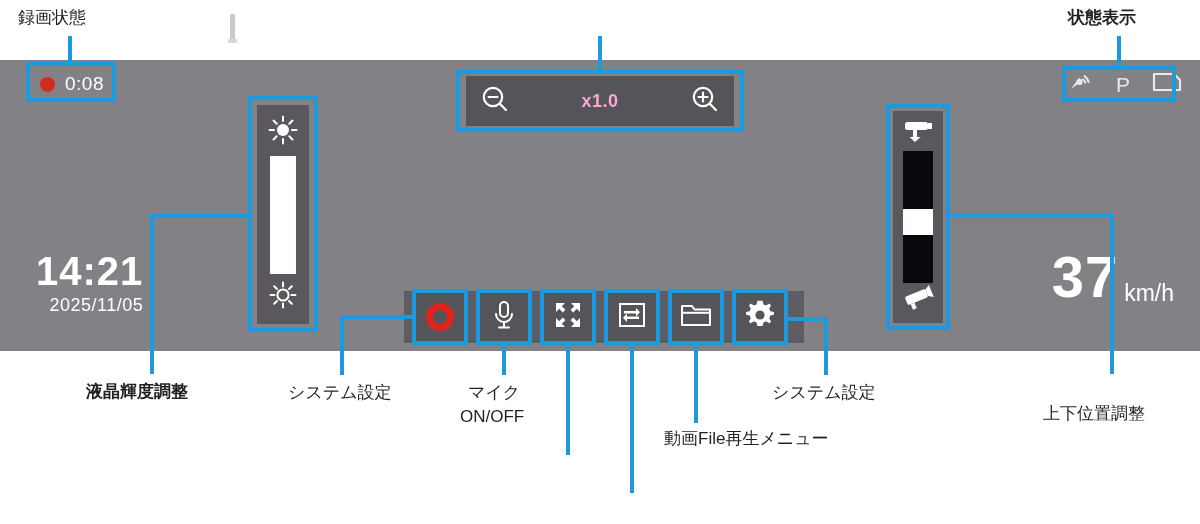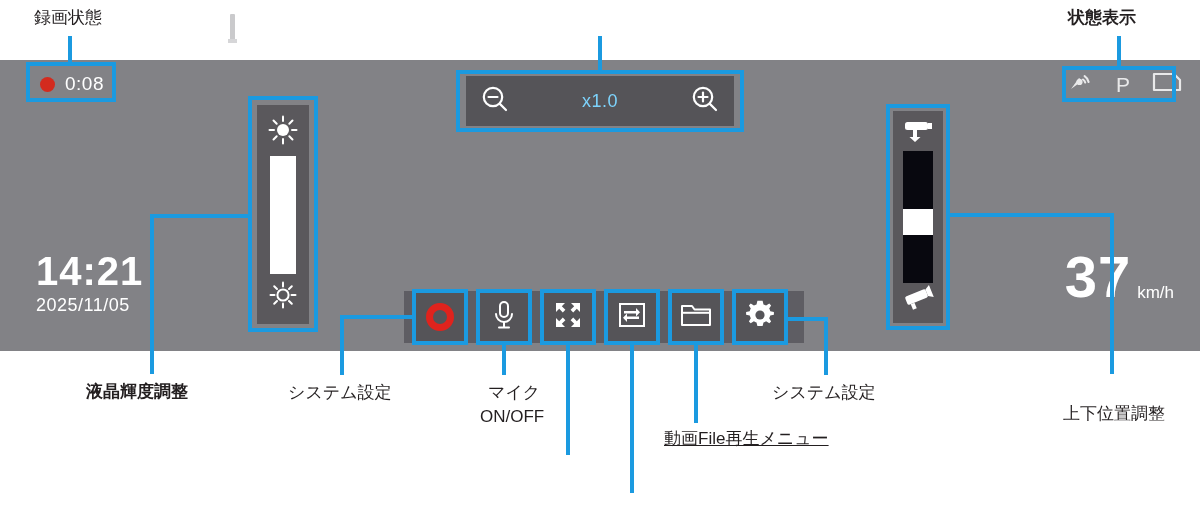--- a/index.html
+++ b/index.html
@@ -46,21 +46,21 @@
     color:#e9e9ea;font-size:21px;line-height:1;font-weight:400;
   }
 
   
   .zoom-bar{
     position:absolute;left:466px;top:76px;width:268px;height:50px;
     background:#555458;
     display:flex;align-items:center;justify-content:space-between;
     padding:0 14px;box-sizing:border-box;
   }
-  .zoom-val{color:#7dd3fc;font-size:18px;font-weight:normal;letter-spacing:.5px;}
+  .zoom-val{color:#f9a8d4;font-size:18px;font-weight:bold;letter-spacing:.5px;}
 
   
   .bright-slider{
     position:absolute;left:257px;top:105px;width:52px;height:219px;
     background:#5a585c;
     display:flex;flex-direction:column;align-items:center;
     justify-content:space-between;
     padding:8px 0;box-sizing:border-box;
   }
   .bright-track{
@@ -78,30 +78,30 @@
   .cam-track{
     width:30px;height:140px;background:#08080f;
     position:relative;
   }
   .cam-thumb{
     position:absolute;left:0;top:58px;width:30px;height:26px;background:#ffffff;
   }
 
   
   .clock{
-    position:absolute;left:36px;top:250px;color:#ffffff;
+    position:absolute;left:36px;top:250px;color:#ffffff;text-align:right;
   }
   .clock-time{font-size:40px;line-height:42px;font-weight:bold;letter-spacing:1px;}
   .clock-date{font-size:18px;line-height:22px;margin-top:2px;letter-spacing:.5px;}
   .speed{
     position:absolute;right:26px;top:248px;color:#ffffff;
     display:flex;align-items:flex-end;gap:6px;
   }
   .speed-val{font-size:58px;line-height:58px;font-weight:bold;letter-spacing:1px;text-align:right;}
-  .speed-unit{font-size:17px;line-height:26px;margin-top:12px;}
+  .speed-unit{font-size:23px;line-height:26px;margin-top:12px;}
 
   
   .toolbar-strip{
     position:absolute;left:404px;top:291px;width:400px;height:52px;
     background:#5e5d63;
   }
   .toolbar{
     position:absolute;left:414px;top:291px;height:52px;
     display:flex;align-items:center;gap:12px;
   }
@@ -114,21 +114,21 @@
     border:7px solid #e0231d;box-sizing:border-box;
   }
 
   
   .abox{position:absolute;border:4px solid #1b9ae0;box-sizing:border-box;}
   .aline{position:absolute;background:#1b9ae0;}
   .alabel{
     position:absolute;color:#231f20;font-size:17px;line-height:24px;
     white-space:nowrap;
   }
-  .alabel.ctr{text-align:right;margin-left:20px;}
+  .alabel.ctr{text-align:right;}
 
   
   .artifact{
     position:absolute;left:230px;top:14px;width:5px;height:26px;
     background:#b9b9bb;opacity:.75;
     border-radius:1px;
   }
   .artifact:after{
     content:"";position:absolute;left:-2px;bottom:-3px;width:9px;height:4px;
     background:#c9c9cb;
@@ -308,21 +308,21 @@
           <path fill="#ffffff" d="M15 0.8 l2.6 0 0.9 3.6 a11 11 0 0 1 2.6 1.1 l3.2-1.9 1.8 1.8 -1.9 3.2 a11 11 0 0 1 1.1 2.6 l3.6 0.9 0 2.6 -3.6 0.9 a11 11 0 0 1 -1.1 2.6 l1.9 3.2 -1.8 1.8 -3.2-1.9 a11 11 0 0 1 -2.6 1.1 l-0.9 3.6 -2.6 0 -2.6 0 -0.9-3.6 a11 11 0 0 1 -2.6-1.1 l-3.2 1.9 -1.8-1.8 1.9-3.2 a11 11 0 0 1 -1.1-2.6 l-3.6-0.9 0-2.6 3.6-0.9 a11 11 0 0 1 1.1-2.6 l-1.9-3.2 1.8-1.8 3.2 1.9 a11 11 0 0 1 2.6-1.1 l0.9-3.6 z"></path>
           <circle cx="15" cy="15" r="4.6" fill="#555458"></circle>
         </svg>
       </span>
     </div>
 
   </div>
 
   <div class="abox" style="left:26px;top:62px;width:90px;height:40px;"></div>
   <div class="aline" style="left:68px;top:36px;width:4px;height:28px;"></div>
-  <div class="alabel" style="left:34px;top:6px;">録画状態</div>
+  <div class="alabel" style="left:18px;top:6px;">録画状態</div>
 
   <div class="abox" style="left:456px;top:70px;width:288px;height:62px;"></div>
   <div class="aline" style="left:598px;top:36px;width:4px;height:36px;"></div>
 
   <div class="abox" style="left:1062px;top:66px;width:114px;height:36px;"></div>
   <div class="aline" style="left:1117px;top:36px;width:4px;height:32px;"></div>
   <div class="alabel" style="left:1068px;top:6px;font-weight:bold;">状態表示</div>
 
   <div class="abox" style="left:248px;top:96px;width:70px;height:236px;"></div>
   <div class="aline" style="left:150px;top:214px;width:102px;height:4px;"></div>
@@ -345,20 +345,20 @@
   <div class="alabel ctr" style="left:460px;top:405px;">ON/OFF</div>
 
   <div class="abox" style="left:540px;top:289px;width:56px;height:56px;"></div>
   <div class="aline" style="left:566px;top:345px;width:4px;height:110px;"></div>
 
   <div class="abox" style="left:604px;top:289px;width:56px;height:56px;"></div>
   <div class="aline" style="left:630px;top:345px;width:4px;height:148px;"></div>
 
   <div class="abox" style="left:668px;top:289px;width:56px;height:56px;"></div>
   <div class="aline" style="left:694px;top:345px;width:4px;height:78px;"></div>
-  <div class="alabel" style="left:664px;top:427px;text-decoration:underline;">動画File再生メニュー</div>
+  <div class="alabel" style="left:664px;top:427px;">動画File再生メニュー</div>
 
   <div class="abox" style="left:732px;top:289px;width:56px;height:56px;"></div>
   <div class="aline" style="left:786px;top:317px;width:42px;height:4px;"></div>
   <div class="aline" style="left:824px;top:317px;width:4px;height:58px;"></div>
   <div class="alabel" style="left:772px;top:381px;">システム設定</div>
 
 </div>
 
 </body></html>

